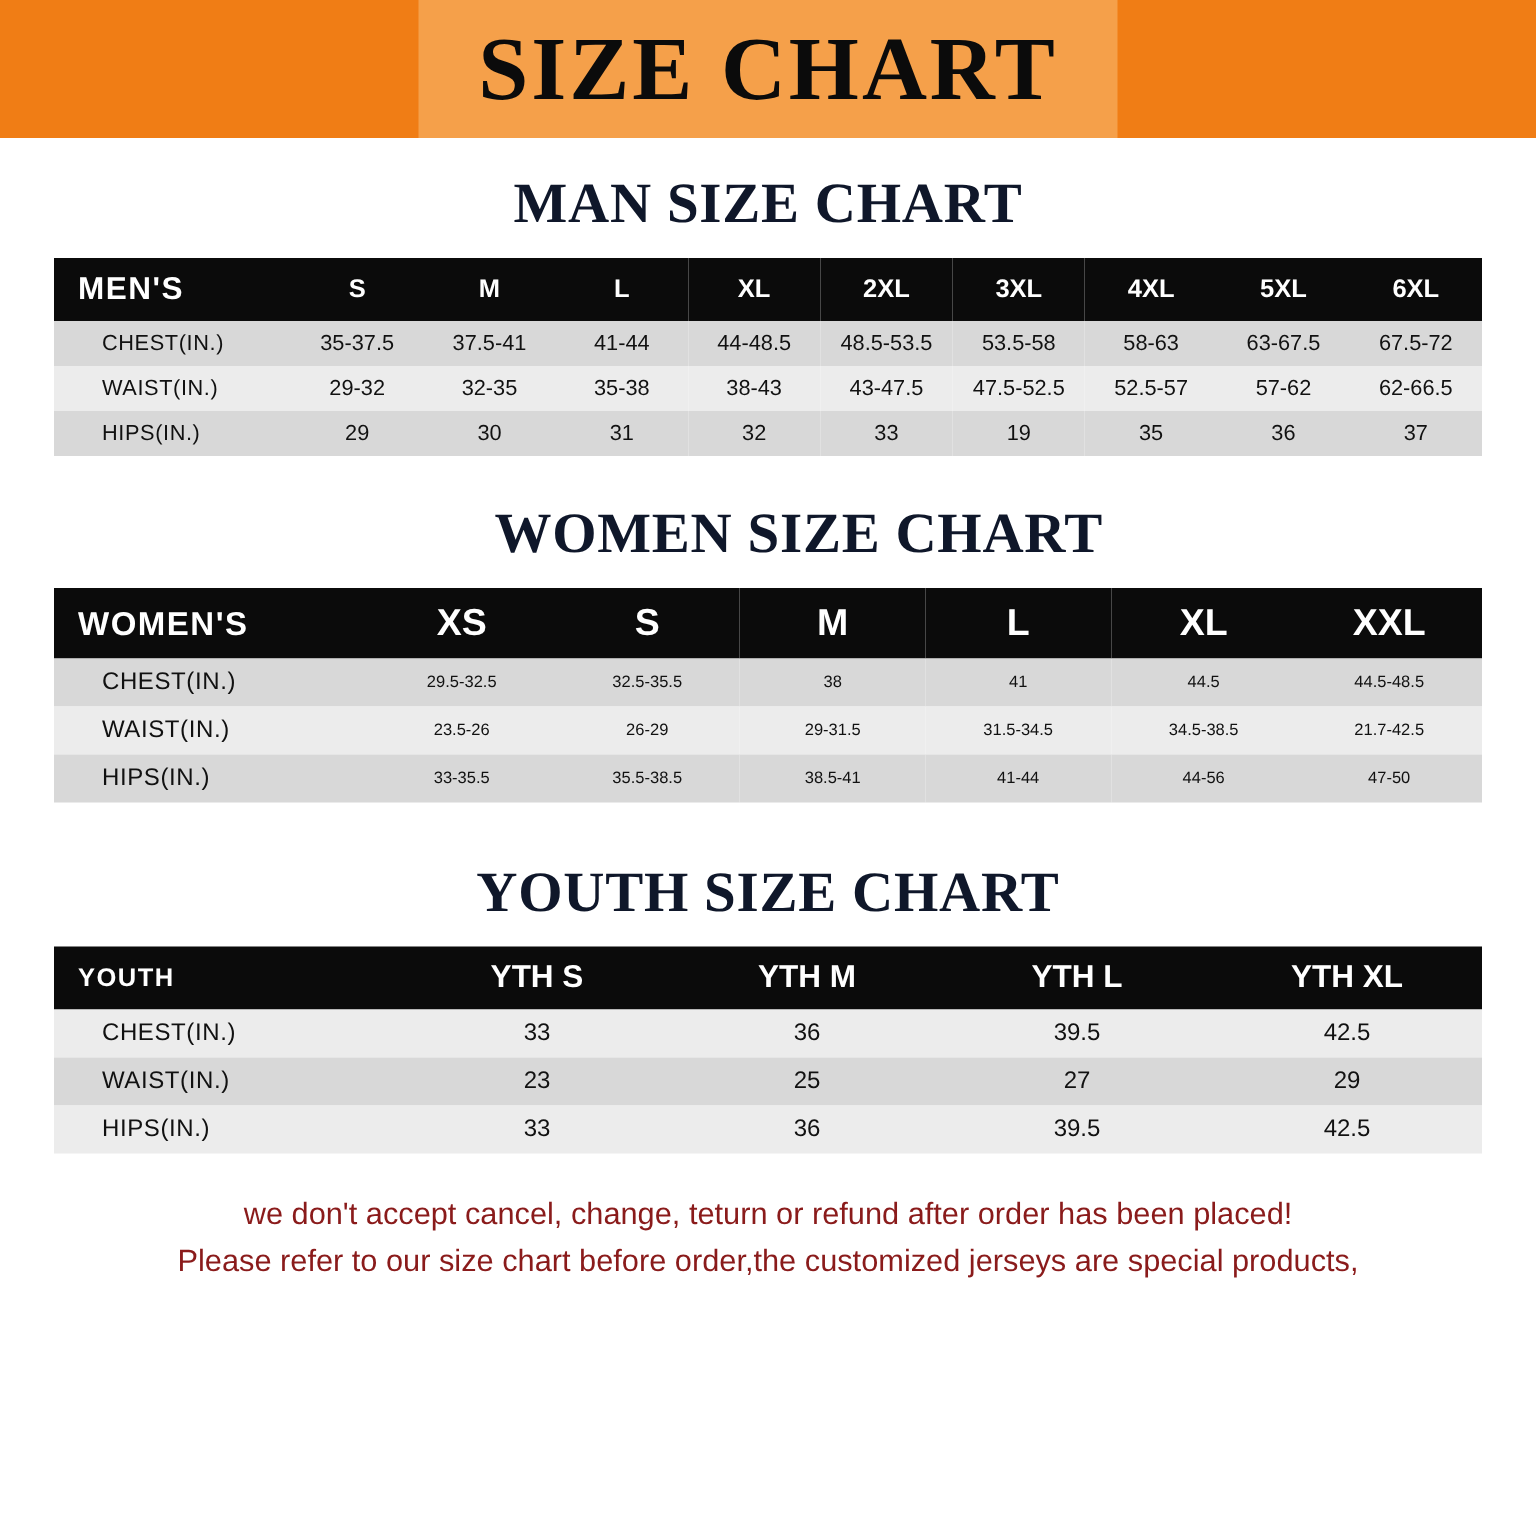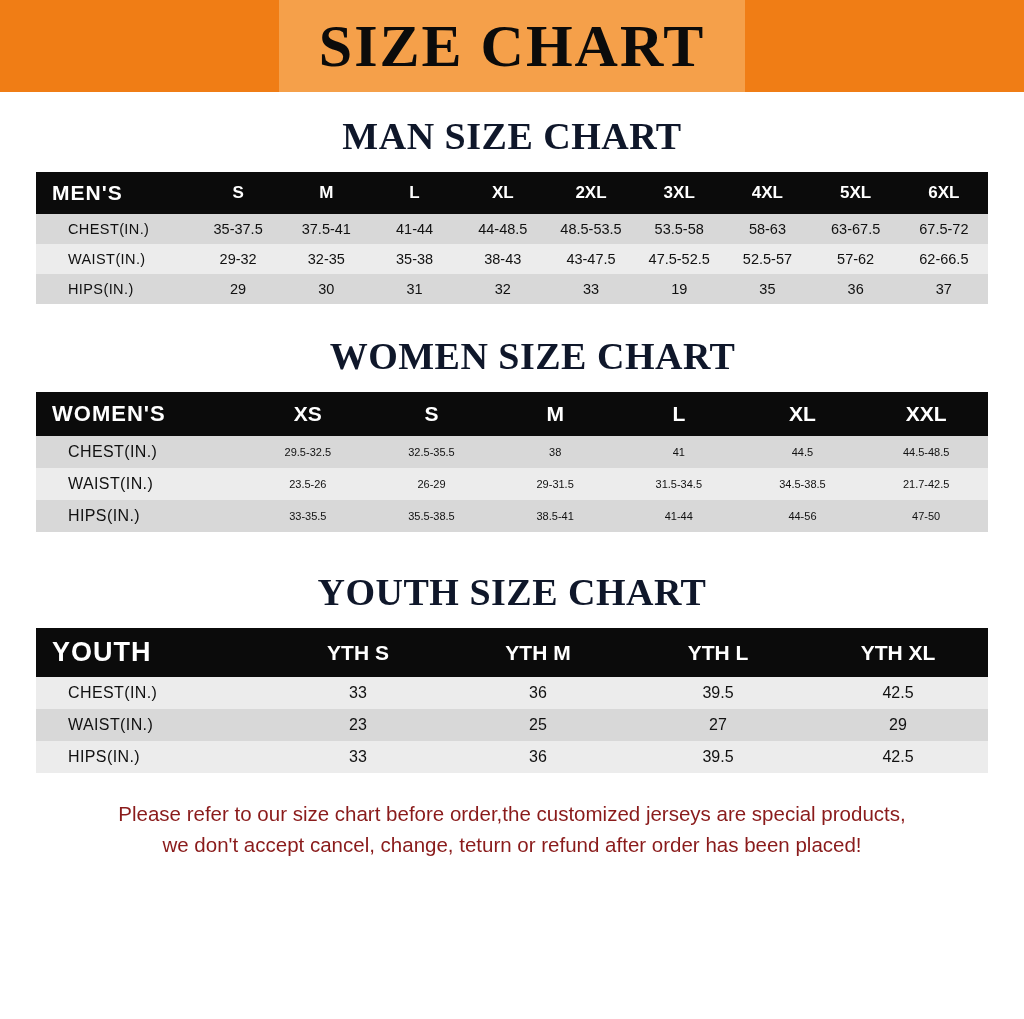--- a/index.html
+++ b/index.html
@@ -107,30 +107,30 @@
   table.sizechart tbody tr.even td { background: #ececec; }
 
   
   .man thead th { font-size: 17px; }
   .man thead th.rowhead { font-size: 21px; letter-spacing: 1px; }
   .man tbody td { font-size: 14.5px; }
   .man tbody td.rowhead { font-size: 14.5px; letter-spacing: 0.4px; }
   .man col.c0 { width: 158px; }
 
   
-  .women thead th { font-size: 21px; }
+  .women thead th { font-size: 25px; }
   .women thead th.rowhead { font-size: 22px; letter-spacing: 1px; }
   .women tbody td { font-size: 11px; }
   .women tbody td.rowhead { font-size: 16px; letter-spacing: 0.4px; }
   .women col.c0 { width: 210px; }
   .women thead th, .women tbody td { padding-top: 11px; padding-bottom: 11px; }
 
   
   .youth thead th { font-size: 21px; }
-  .youth thead th.rowhead { font-size: 27px; letter-spacing: 1px; }
+  .youth thead th.rowhead { font-size: 17px; letter-spacing: 1px; }
   .youth tbody td { font-size: 16px; }
   .youth tbody td.rowhead { font-size: 16px; letter-spacing: 0.4px; }
   .youth col.c0 { width: 232px; }
   .youth thead th, .youth tbody td { padding-top: 12px; padding-bottom: 12px; }
 
   
   .note {
     margin: 26px auto 0 auto;
     width: 960px;
     text-align: center;
@@ -317,17 +317,17 @@
           <td>33</td>
           <td>36</td>
           <td>39.5</td>
           <td>42.5</td>
         </tr>
       </tbody>
     </table>
   </div>
 
   <div class="note">
+    <div>we don't accept cancel, change, teturn or refund after order has been placed!</div>
     <div>Please refer to our size chart before order,the customized jerseys are special products,</div>
-    <div>we don't accept cancel, change, teturn or refund after order has been placed!</div>
   </div>
 
 </div>
 
 </body></html>

